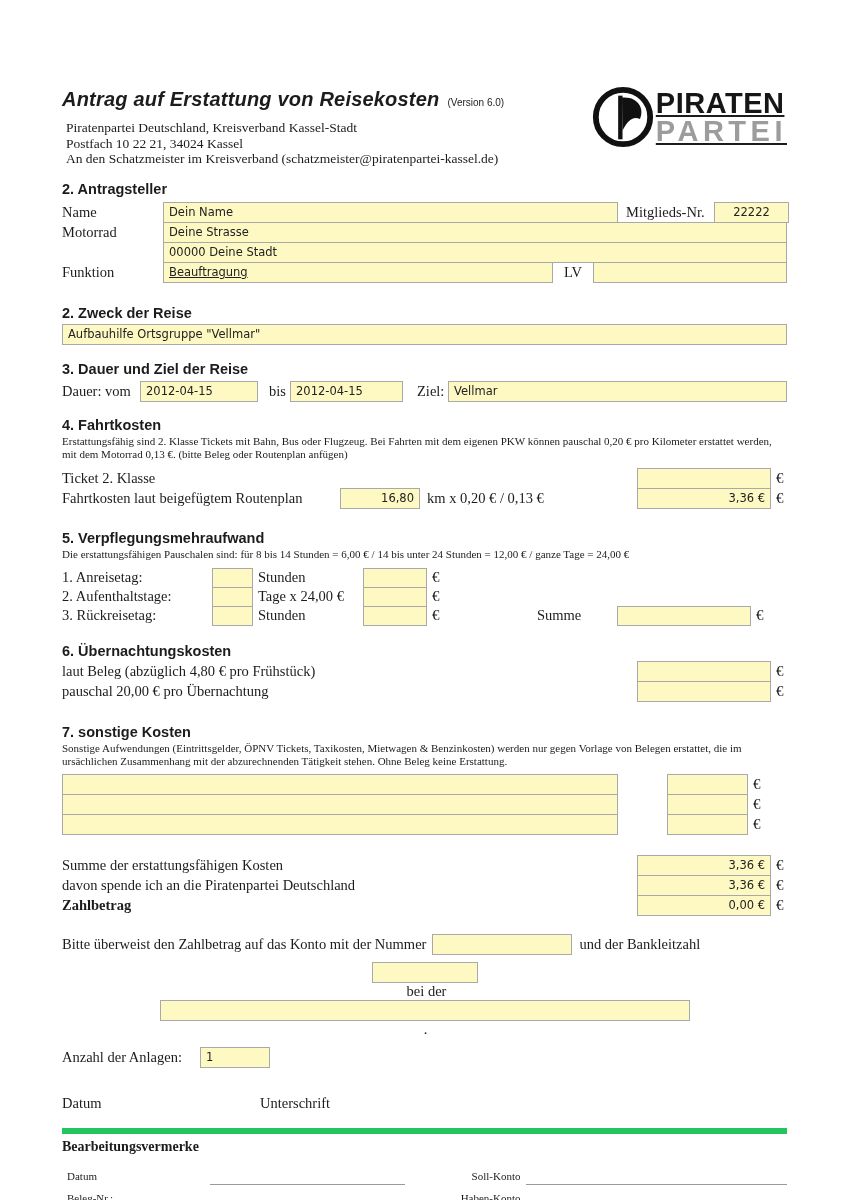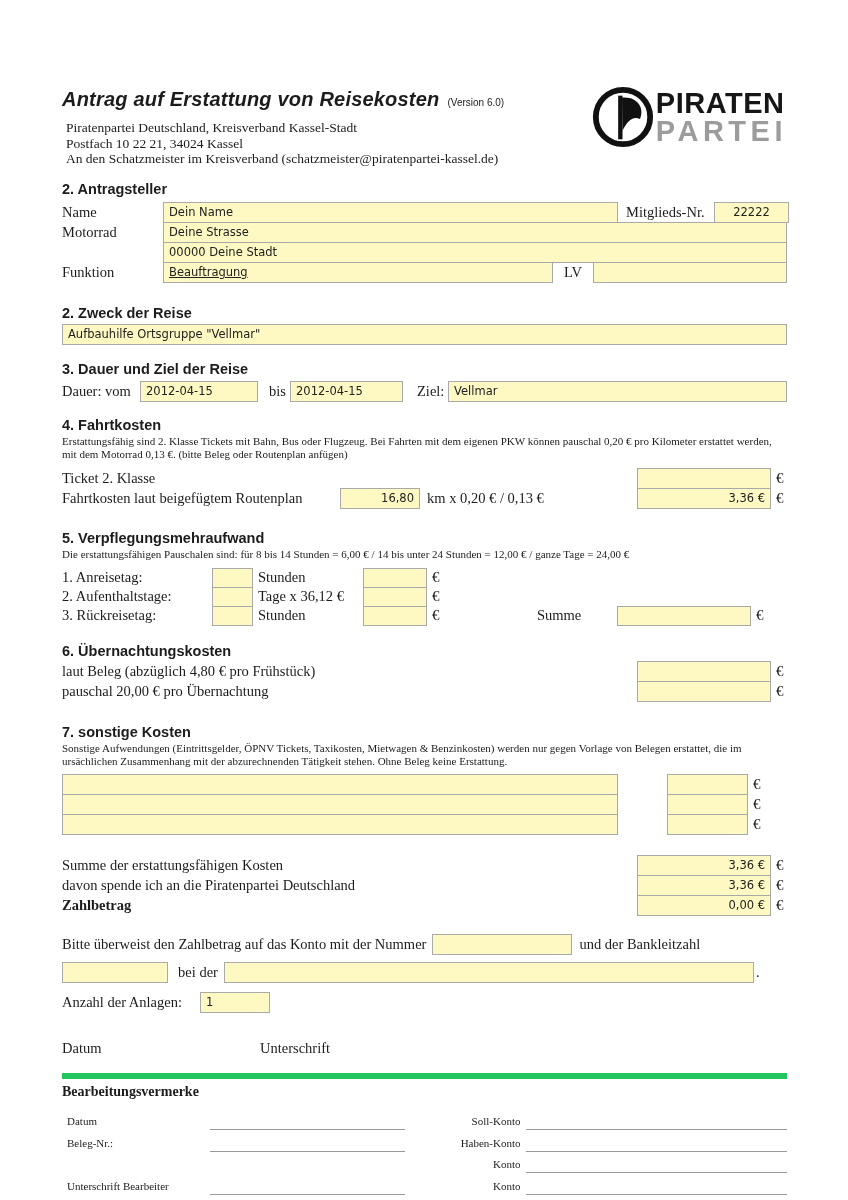--- a/index.html
+++ b/index.html
@@ -9,21 +9,21 @@
     -webkit-font-smoothing:antialiased;
   }
   .page{box-sizing:border-box;width:848px;height:1200px;padding:0 61px 0 62px;position:relative;}
 
   
   .hdr{display:flex;justify-content:space-between;align-items:flex-start;padding-top:88px;}
   .title-line{white-space:nowrap;}
   .title{font-family:"Liberation Sans",sans-serif;font-weight:bold;font-style:italic;font-size:20px;letter-spacing:.2px;}
   .version{font-family:"Liberation Sans",sans-serif;font-size:10px;margin-left:4px;}
   .org{font-size:13.5px;line-height:15.5px;margin-top:9px;padding-left:4px;}
-  .logo{display:flex;align-items:center;gap:0;margin-top:-4px;flex:none;}
+  .logo{display:flex;align-items:center;gap:0;margin-top:-4px;flex:none;text-decoration:underline;}
   .logo-text{font-family:"Liberation Sans",sans-serif;font-weight:bold;line-height:.98;}
   .logo-line1{font-size:29px;color:#161616;letter-spacing:.5px;}
   .logo-line2{font-size:29px;color:#9c9c9c;letter-spacing:4.5px;}
 
   
   .sh{font-family:"Liberation Sans",sans-serif;font-weight:bold;font-size:14.5px;}
   .desc{font-size:11px;line-height:13px;margin-top:2px;}
   .lbl{font-size:14.5px;}
   input.inp{
     box-sizing:border-box;height:21px;border:1px solid #a9a9a9;background:#fef9c3;
@@ -93,21 +93,21 @@
   .r7-desc{width:556px;flex:none;}
   .r7-amt{width:81px;margin-left:49px;flex:none;}
 
   
   .totals{margin-top:20px;}
   .bold{font-weight:bold;}
 
   
   .bank1{margin-top:18px;}
   .bank1 .inp{width:140px;margin:0 7px 0 6px;}
-  .bank2{margin-top:7px;}
+  .bank2{margin-top:7px;flex-direction:column;}
   .blz-inp{width:106px;flex:none;}
   .beider-lbl{margin-left:4px;width:52px;text-align:center;flex:none;}
   .bank-inp{width:530px;flex:none;}
   .dot{margin-left:2px;}
 
   
   .anlagen{margin-top:9px;}
   .anl-lbl{width:138px;flex:none;}
   .anl-inp{width:70px;flex:none;}
   .sig{display:flex;margin-top:27px;font-size:14.5px;}
@@ -223,21 +223,21 @@
       <div class="r5">
         <span class="lbl r5-lbl">1. Anreisetag:</span>
         <input class="inp qty-inp" type="text" value="" style="">
         <span class="lbl unit-lbl">Stunden</span>
         <input class="inp amt-inp" type="text" value="" style="">
         <span class="euro">€</span>
       </div>
       <div class="r5 stack">
         <span class="lbl r5-lbl">2. Aufenthaltstage:</span>
         <input class="inp qty-inp" type="text" value="" style="">
-        <span class="lbl unit-lbl">Tage x 36,12 €</span>
+        <span class="lbl unit-lbl">Tage x 24,00 €</span>
         <input class="inp amt-inp" type="text" value="" style="">
         <span class="euro">€</span>
       </div>
       <div class="r5 stack">
         <span class="lbl r5-lbl">3. Rückreisetag:</span>
         <input class="inp qty-inp" type="text" value="" style="">
         <span class="lbl unit-lbl">Stunden</span>
         <input class="inp amt-inp" type="text" value="" style="">
         <span class="euro">€</span>
         <span class="lbl summe-lbl">Summe</span>

